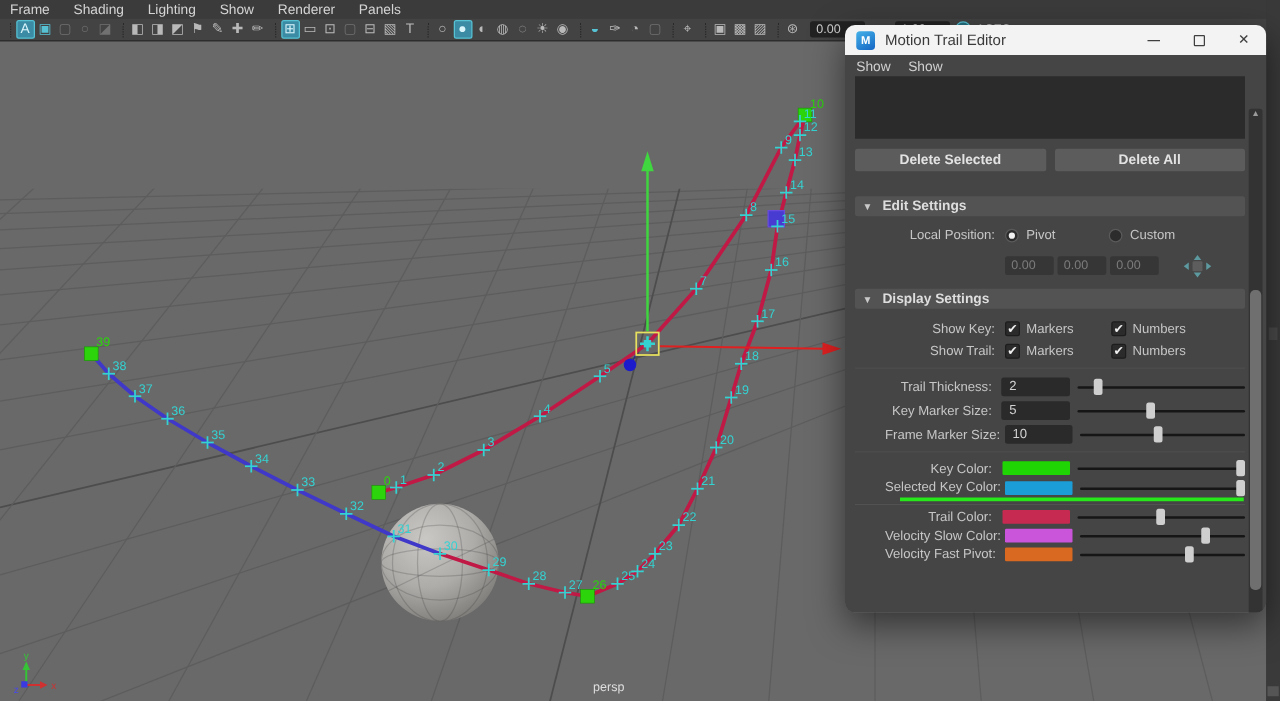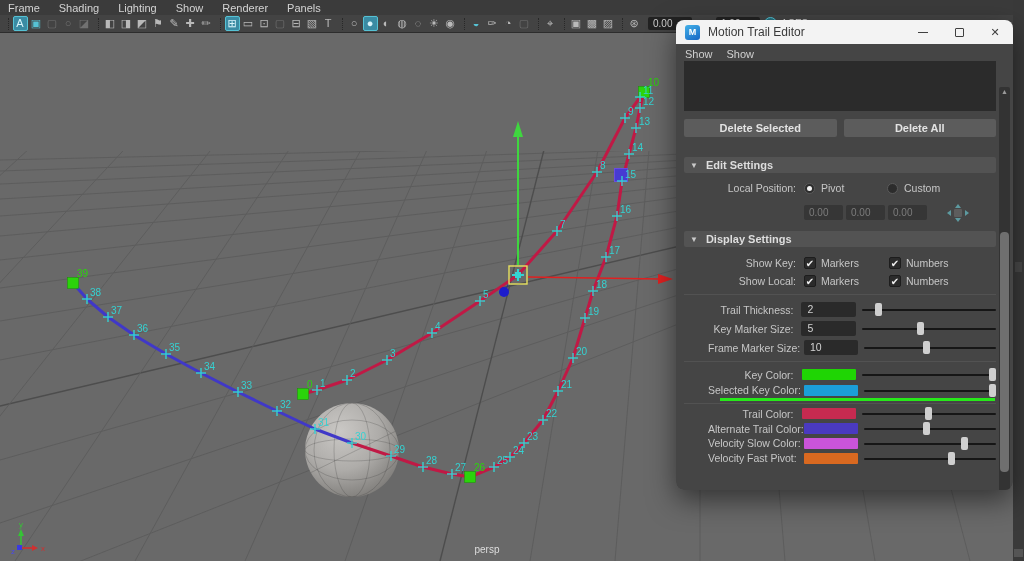--- a/index.html
+++ b/index.html
@@ -535,21 +535,21 @@
               <div class="cb-wrap">
                 <div class="checkbox checked">✔</div>
                 <span class="cb-label">Markers</span>
               </div>
               <div class="cb-wrap">
                 <div class="checkbox checked">✔</div>
                 <span class="cb-label">Numbers</span>
               </div>
             </div>
             <div class="ctl-row">
-              <div class="row-label">Show Local:</div>
+              <div class="row-label">Show Trail:</div>
               <div class="cb-wrap">
                 <div class="checkbox checked">✔</div>
                 <span class="cb-label">Markers</span>
               </div>
               <div class="cb-wrap">
                 <div class="checkbox checked">✔</div>
                 <span class="cb-label">Numbers</span>
               </div>
             </div>
           </div>
@@ -601,28 +601,20 @@
           </div>
         <div id="drag-line" style="background: rgb(39, 232, 26);"></div>
         <div class="divider" style="margin-top:2px;"></div>
         <div id="color-rows-2">
             <div class="ctl-row">
               <div class="row-label">Trail Color:</div>
               <div class="swatch" style="background: rgb(198, 42, 80); margin-right: 0px;"></div>
               <div class="slider">
                 <div class="track"></div>
                 <div class="handle" style="left: calc(49% - 3px);"></div>
-              </div>
-            </div>
-            <div class="ctl-row">
-              <div class="row-label">Alternate Trail Color:</div>
-              <div class="swatch" style="background: rgb(74, 58, 192); margin-right: 0px;"></div>
-              <div class="slider">
-                <div class="track"></div>
-                <div class="handle" style="left: calc(47% - 3px);"></div>
               </div>
             </div>
             <div class="ctl-row">
               <div class="row-label">Velocity Slow Color:</div>
               <div class="swatch" style="background: rgb(202, 84, 218); margin-right: 0px;"></div>
               <div class="slider">
                 <div class="track"></div>
                 <div class="handle" style="left: calc(76% - 3px);"></div>
               </div>
             </div>

